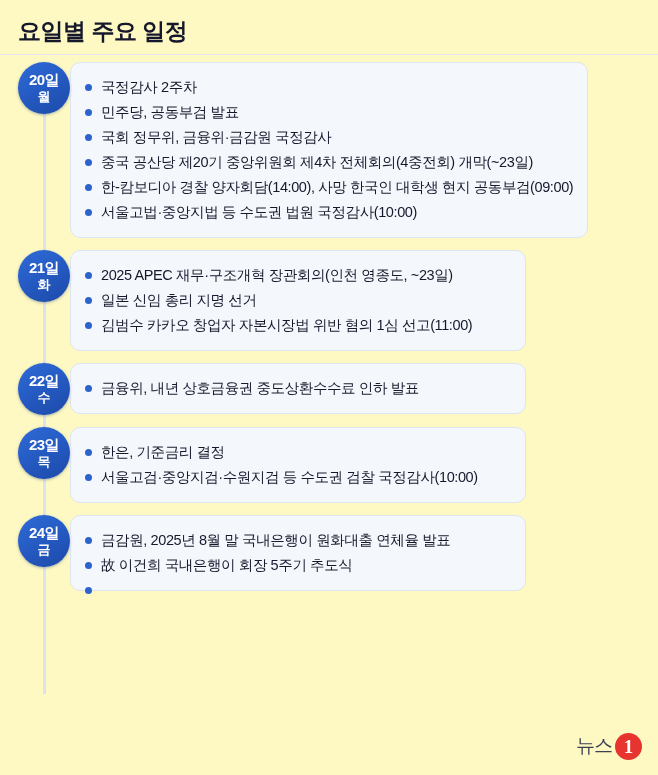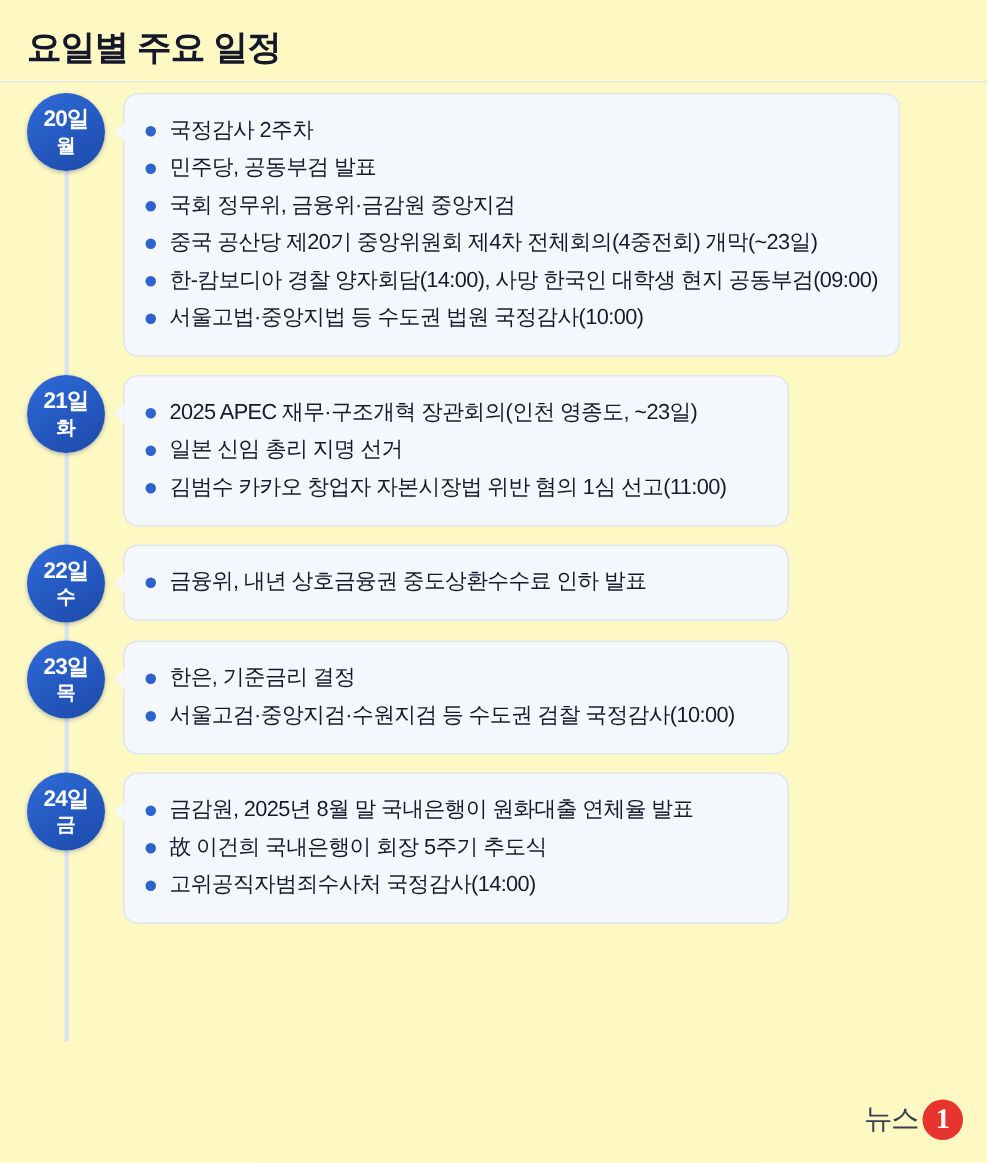--- a/index.html
+++ b/index.html
@@ -85,21 +85,21 @@
     letter-spacing: -0.6px;
   }
   .daybadge .dname {
     font-size: 13px;
     font-weight: bold;
     line-height: 15px;
     margin-top: 1px;
   }
   .card {
     position: relative;
-    margin-left: 12px;
+    margin-left: 0;
     margin-right: 14px;
     flex: 1 1 auto;
     background: #f4f7fc;
     border: 1px solid #dde5f1;
     border-radius: 10px;
     padding: 9px 14px 9px 14px;
     box-sizing: border-box;
   }
   
   .card::before {
@@ -188,21 +188,21 @@
 
   <div class="rows">
       <div class="row">
         <div class="daybadge">
           <div class="dnum">20일</div>
           <div class="dname">월</div>
         </div>
         <div class="card">
           <div class="item"><span class="bullet"></span><span>국정감사 2주차</span></div>
           <div class="item"><span class="bullet"></span><span>민주당, 공동부검 발표</span></div>
-          <div class="item"><span class="bullet"></span><span>국회 정무위, 금융위·금감원 중앙지검</span></div>
+          <div class="item"><span class="bullet"></span><span>국회 정무위, 금융위·금감원 국정감사</span></div>
           <div class="item"><span class="bullet"></span><span>중국 공산당 제20기 중앙위원회 제4차 전체회의(4중전회) 개막(~23일)</span></div>
           <div class="item"><span class="bullet"></span><span>한-캄보디아 경찰 양자회담(14:00), 사망 한국인 대학생 현지 공동부검(09:00)</span></div>
           <div class="item"><span class="bullet"></span><span>서울고법·중앙지법 등 수도권 법원 국정감사(10:00)</span></div>
         </div>
       </div>
       <div class="row">
         <div class="daybadge">
           <div class="dnum">21일</div>
           <div class="dname">화</div>
         </div>
@@ -232,21 +232,21 @@
         </div>
       </div>
       <div class="row">
         <div class="daybadge">
           <div class="dnum">24일</div>
           <div class="dname">금</div>
         </div>
         <div class="card">
           <div class="item"><span class="bullet"></span><span>금감원, 2025년 8월 말 국내은행이 원화대출 연체율 발표</span></div>
           <div class="item"><span class="bullet"></span><span>故 이건희 국내은행이 회장 5주기 추도식</span></div>
-          <div class="item"><span class="bullet"></span><span>고위공직자범죄수사처 국정감사(14:00)</span></div>
+          <div class="item"><span class="bullet"></span></div>
         </div>
       </div>
     </div>
 
   <div class="footer">
     <span class="logo-text">뉴스</span>
     <span class="logo-mark">1</span>
   </div>
 
 </div>

